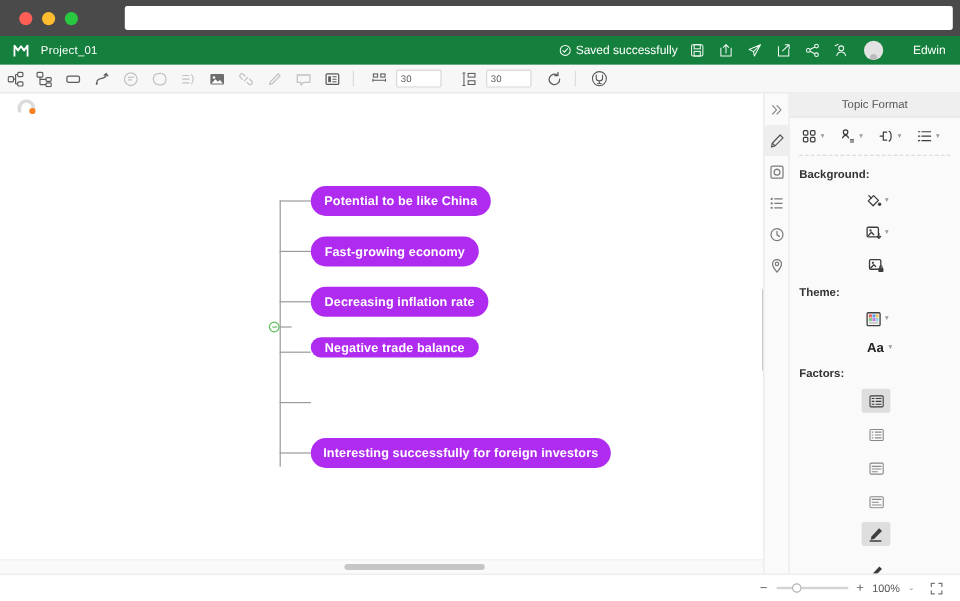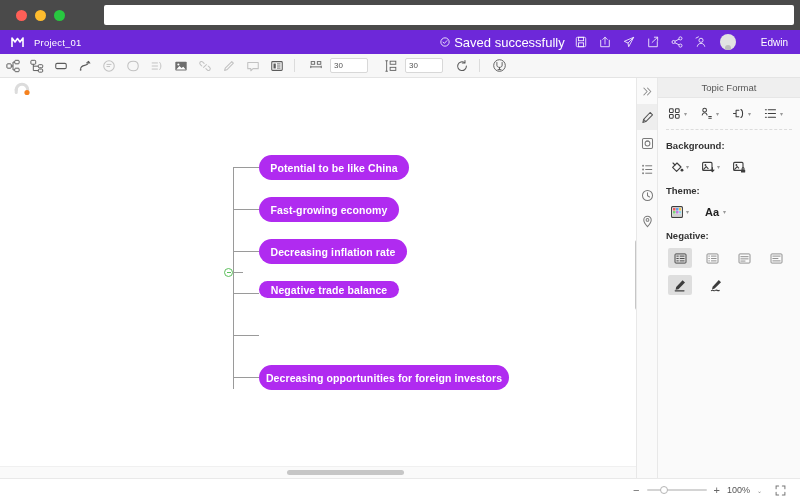--- a/index.html
+++ b/index.html
@@ -30,38 +30,38 @@
   .dot.green { background: #28c840; }
   .urlbar {
     position: absolute; left: 104px; top: 5px;
     width: 690px; height: 20px;
     background: #ffffff; border-radius: 2px;
   }
 
   
   .appheader {
     position: absolute; left: 0; top: 30px; width: 800px; height: 24px;
-    background: #6d28d9;
+    background: #15803d;
     display: flex; align-items: center;
     color: #ffffff;
   }
   .logo-mark {
     margin-left: 10px; width: 14px; height: 14px;
     display: flex; align-items: center; justify-content: center;
   }
   .doc-title {
     margin-left: 10px; font-size: 9.5px; color: #ffffff; letter-spacing: .2px;
   }
   .header-right {
     margin-left: auto; display: flex; align-items: center; gap: 9px;
     margin-right: 12px;
   }
   .saved {
     display: flex; align-items: center; gap: 4px;
-    font-size: 13px; color: #ffffff;
+    font-size: 10px; color: #ffffff;
   }
   .hicon {
     width: 15px; height: 15px; display: flex; align-items: center;
     justify-content: center; color: #ffffff; opacity: .95;
   }
   .avatar {
     width: 16px; height: 16px; border-radius: 50%;
     background: #e2e2e2; display:flex; align-items:flex-end; justify-content:center;
     overflow: hidden; margin-left: 2px;
   }
@@ -165,21 +165,21 @@
   .pbtn .gi { width: 17px; height: 17px; display:flex; align-items:center; justify-content:center; color:#3d3d3d;}
   .caret { font-size: 6px; color: #999; line-height: 1; }
   .divider {
     margin: 1px 8px 0 8px; height: 1px;
     border-top: 1px dashed #dcdcdc;
   }
   .sec-label {
     font-size: 9.5px; color: #333; font-weight: bold;
     padding: 10px 8px 0 8px;
   }
-  .sec-row { display: flex; align-items: center; gap: 10px; padding: 7px 8px 0 10px; }
+  .sec-row { display: flex; align-items: center; gap: 10px; padding: 7px 8px 0 10px; flex-direction: column; }
   .sq-btn {
     width: 24px; height: 20px; display: flex; align-items: center;
     justify-content: center; border-radius: 2px; color: #3d3d3d;
   }
   .sq-btn.sel { background: #dedede; }
   .aa { font-size: 11px; color: #222; font-weight: 600; }
 
   
   .statusbar {
     position: absolute; left: 0; top: 478px; width: 800px; height: 23px;
@@ -411,21 +411,21 @@
 
 
     <div class="toggle" style="left:224px; top:190px;">
       <div class="minus"></div>
     </div>
 
     <div class="node" style="left:259px; top:77px; width:150px; height:25px;">Potential to be like China</div>
     <div class="node" style="left:259px; top:119px; width:140px; height:25px;">Fast-growing economy</div>
     <div class="node" style="left:259px; top:161px; width:148px; height:25px;">Decreasing inflation rate</div>
     <div class="node" style="left:259px; top:203px; width:140px; height:17px;">Negative trade balance</div>
-    <div class="node" style="left:259px; top:287px; width:250px; height:25px;">Decreasing opportunities for foreign investors</div>
+    <div class="node" style="left:259px; top:287px; width:250px; height:25px;">Interesting successfully for foreign investors</div>
 
     <div class="hscroll-track" style="top:388px;"></div>
     <div class="hscroll-thumb" style="top:392px;"></div>
 
     <div class="vscroll-thumb" style="top:162px;"></div>
   </div>
 
   <div class="helper-icon">
     <svg width="20" height="20" viewBox="0 0 20 20">
       <path d="M4.2 12 A5.8 5.8 0 1 1 15.8 12" fill="none" stroke="#dcdcdc" stroke-width="3" stroke-linecap="round"></path>
@@ -579,21 +579,21 @@
           </svg>
         </span>
         <span class="caret">▾</span>
       </div>
       <div class="pbtn" style="margin-left:6px;">
         <span class="aa">Aa</span>
         <span class="caret" style="margin-left:3px;">▾</span>
       </div>
     </div>
 
-    <div class="sec-label">Negative:</div>
+    <div class="sec-label">Factors:</div>
     <div class="sec-row" style="gap:8px;">
       <div class="sq-btn sel">
         <svg width="13" height="11" viewBox="0 0 14 12">
           <rect x="1" y="1" width="12" height="10" rx="1" fill="none" stroke="#3d3d3d" stroke-width="1"></rect>
           <path d="M2.6 3.4 L5 3.4 M6.2 3.4 L11.4 3.4 M2.6 6 L5 6 M6.2 6 L11.4 6 M2.6 8.6 L5 8.6 M6.2 8.6 L11.4 8.6" stroke="#3d3d3d" stroke-width="1"></path>
         </svg>
       </div>
       <div class="sq-btn">
         <svg width="13" height="11" viewBox="0 0 14 12">
           <rect x="1" y="1" width="12" height="10" rx="1" fill="none" stroke="#888" stroke-width="1"></rect>

